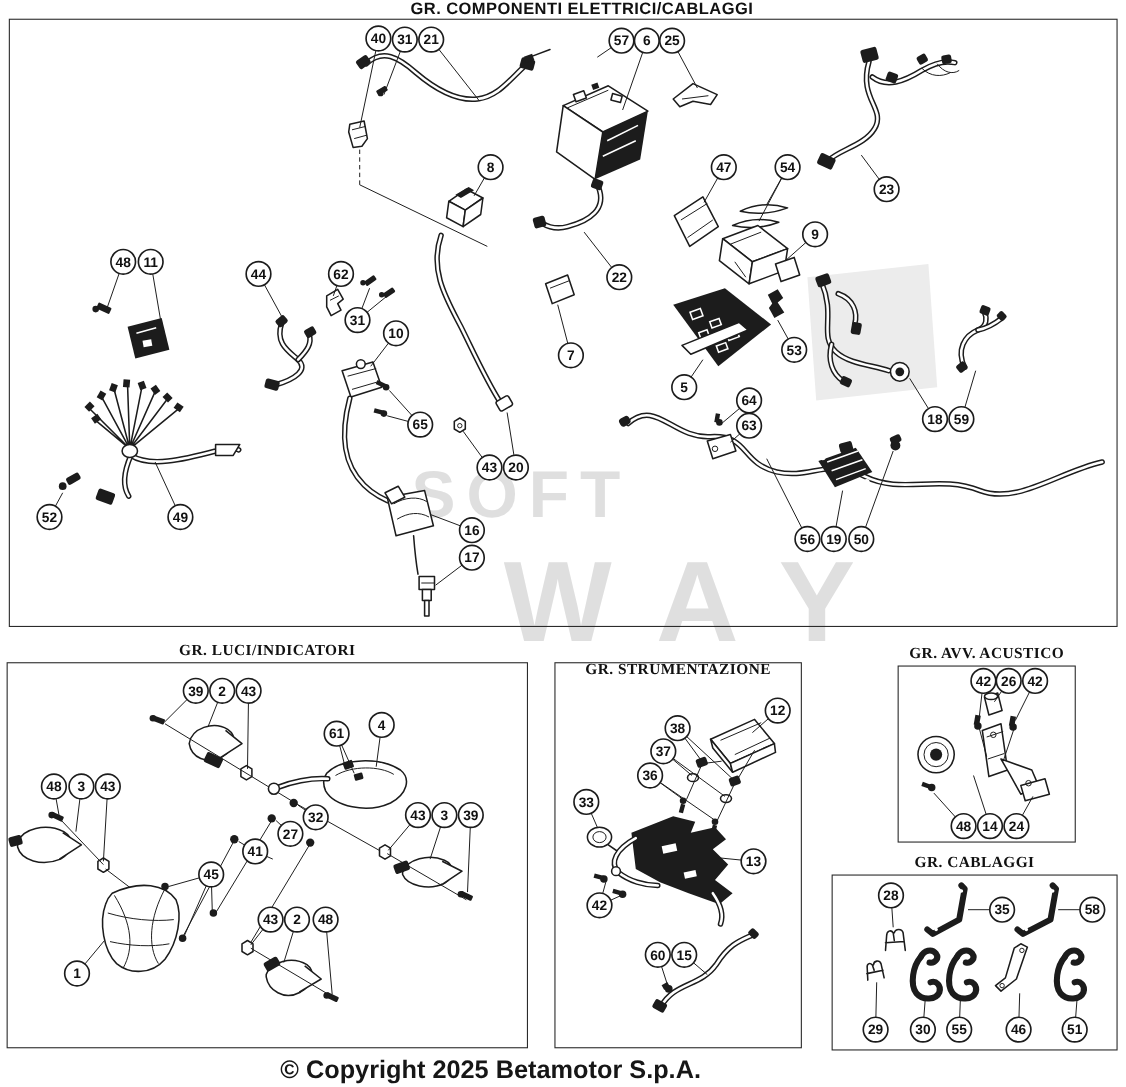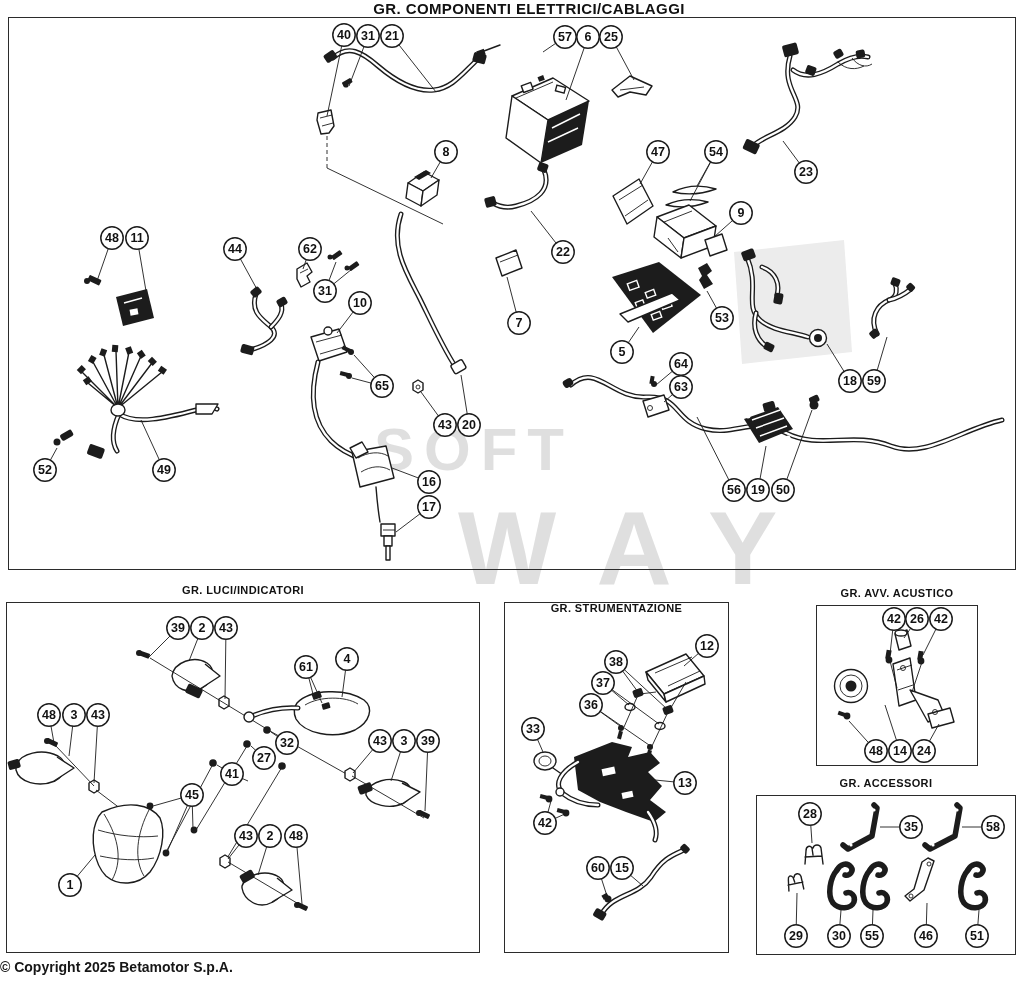--- a/index.html
+++ b/index.html
@@ -1,23 +1,23 @@
 <!DOCTYPE html>
 <html><head>
 <meta charset="utf-8">
 <style>
   html,body{margin:0;padding:0;background:#fff;}
   #page{position:relative;width:1024px;height:988px;background:#fff;overflow:hidden;
         font-family:"Liberation Sans",sans-serif;color:#111;}
   .panel-border{position:absolute;border:1.5px solid #2b2b2b;box-sizing:border-box;background:transparent;pointer-events:none;}
   .ptitle{position:absolute;text-align:center;font-weight:bold;color:#111;letter-spacing:.4px;white-space:nowrap;}
   .t-top{font-size:15px;}
-  .t-sub{font-size:11px;}
-  #footer{position:absolute;top:959px;left:0;width:892px;
-          font-size:14px;font-weight:600;color:#161616;}
+  .t-sub{font-size:14px;font-family:Liberation Serif, serif;}
+  #footer{position:absolute;top:959px;left:0;width:892px;text-align:center;
+          font-size:23px;font-weight:600;color:#161616;}
   .wm{position:absolute;font-weight:800;color:rgba(150,150,150,0.30);letter-spacing:10px;line-height:1;user-select:none;}
   #wm1{left:374px;top:420px;font-size:60px;}
   #wm2{left:458px;top:464px;font-size:104px;letter-spacing:46px;margin-top:32px;}
   svg#art{position:absolute;left:0;top:0;}
   svg#art *{vector-effect:none;}
   .s{stroke:#1c1c1c;stroke-width:1.4;fill:none;stroke-linejoin:round;stroke-linecap:round;}
   .f{stroke:#1c1c1c;stroke-width:1.4;fill:#fff;stroke-linejoin:round;}
   .d{fill:#1c1c1c;stroke:none;}
   .thin{stroke:#1c1c1c;stroke-width:.9;fill:none;}
   .w{stroke:#fff;stroke-width:1.4;fill:none;}
@@ -857,16 +857,16 @@
   <div class="panel-border" style="left:8px;top:17px;width:1008px;height:553px;"></div>
   <div class="panel-border" style="left:6px;top:602px;width:474px;height:351px;"></div>
   <div class="panel-border" style="left:504px;top:602px;width:225px;height:351px;"></div>
   <div class="panel-border" style="left:816px;top:605px;width:162px;height:161px;"></div>
   <div class="panel-border" style="left:756px;top:795px;width:260px;height:160px;"></div>
 
   <div class="ptitle t-top" style="left:45px;top:0;width:968px;text-align:center;">GR. COMPONENTI ELETTRICI/CABLAGGI</div>
   <div class="ptitle t-sub" style="left:6px;top:584px;width:474px;">GR. LUCI/INDICATORI</div>
   <div class="ptitle t-sub" style="left:504px;top:602px;width:225px;">GR. STRUMENTAZIONE</div>
   <div class="ptitle t-sub" style="left:816px;top:587px;width:162px;">GR. AVV. ACUSTICO</div>
-  <div class="ptitle t-sub" style="left:756px;top:777px;width:260px;">GR. ACCESSORI</div>
+  <div class="ptitle t-sub" style="left:756px;top:777px;width:260px;">GR. CABLAGGI</div>
 
   <div id="footer">© Copyright 2025 Betamotor S.p.A.</div>
 </div>
 
 </body></html>

